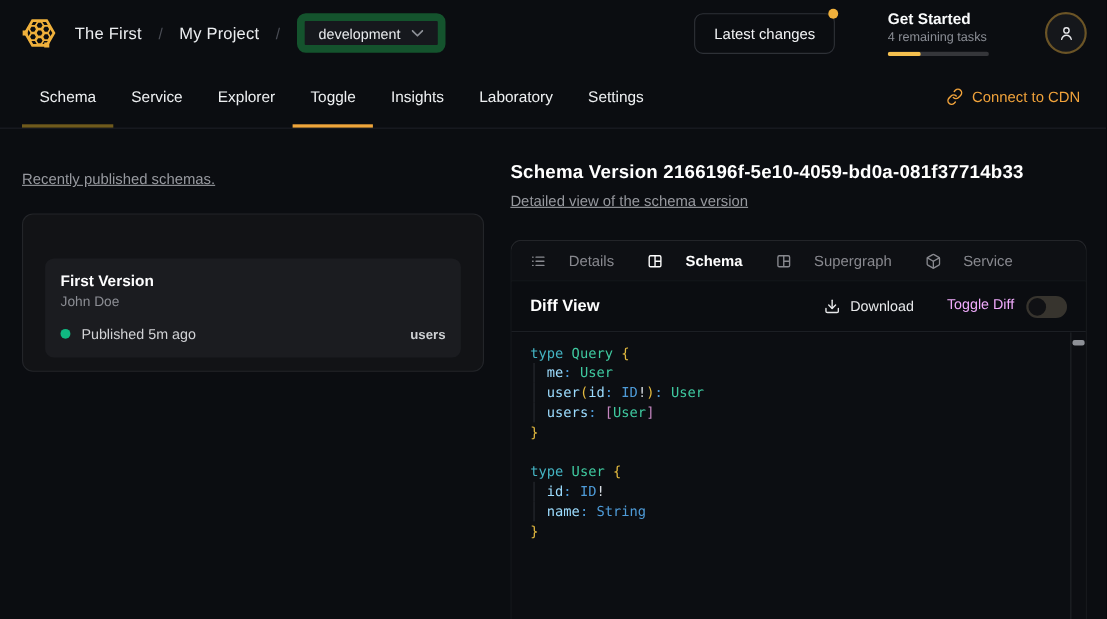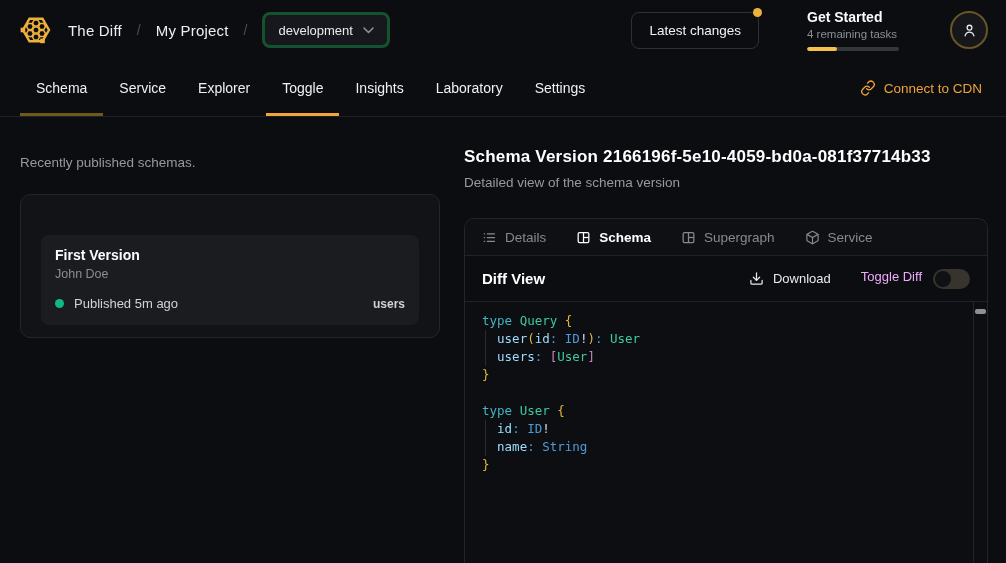--- a/index.html
+++ b/index.html
@@ -7,21 +7,21 @@
   body { font-family:"Liberation Sans", sans-serif; }
   .page { position:relative; width:1006px; height:563px; background:#0b0d11; color:#e8eaed; overflow:hidden; }
 
   
   .header { height:60px; display:flex; align-items:center; padding:0 18px 0 16px; }
   .logo { width:40px; height:40px; display:flex; align-items:center; justify-content:center; }
   .crumbs { display:flex; align-items:center; gap:15px; margin-left:12px; font-size:15px; }
   .crumb { color:#eceef1; letter-spacing:.2px; }
   .crumb-sep { color:#4b4e56; font-size:14px; }
   .env-btn { display:flex; align-items:center; gap:10px; height:36px; padding:0 13px; background:#16181d;
-             border:3px solid #14532d; border-radius:8px; color:#e9ebee; font-size:13px; cursor:pointer; }
+             border:7px solid #14532d; border-radius:8px; color:#e9ebee; font-size:13px; cursor:pointer; }
   .header-right { margin-left:auto; display:flex; align-items:center; gap:48px; }
   .latest-btn { position:relative; height:37px; padding:0 17px; border:1px solid #2e3137; border-radius:8px;
                 background:transparent; color:#f2f3f5; font-size:13.5px; cursor:pointer; }
   .latest-dot { position:absolute; top:-5px; right:-4px; width:9px; height:9px; border-radius:50%; background:#f0b03c; }
   .get-started { width:95px; }
   .gs-title { font-size:14px; font-weight:700; color:#fafbfc; }
   .gs-sub { font-size:11.5px; color:#8b8e95; margin-top:3px; white-space:nowrap; }
   .gs-bar { margin-top:7px; height:4px; width:92px; border-radius:2px; background:#35363a; overflow:hidden; }
   .gs-fill { height:100%; border-radius:2px; background:#f5c04e; }
   .avatar { width:38px; height:38px; border-radius:50%; background:#15171b; border:2px solid #6b5426;
@@ -35,36 +35,36 @@
   .nav-tab.dim::after { background:#6f5a1c; }
   .nav-tab.active::after { background:#efa63b; }
   .cdn-link { margin-left:auto; display:flex; align-items:center; gap:8px; color:#f0a23b; font-size:13.5px; cursor:pointer; }
 
   
   .main { display:flex; height:446px; }
   .col-left { width:464px; padding:30px 24px 0 20px; }
   .col-right { flex:1; padding:30px 18px 0 0; }
   h2.sect-title { font-size:19px; font-weight:700; color:#ffffff; letter-spacing:.2px; }
   .col-right h2.sect-title { font-size:17px; }
-  .sect-sub { margin-top:8px; font-size:13.5px; color:#97999f; }
+  .sect-sub { margin-top:8px; font-size:13.5px; color:#97999f;text-decoration:underline; }
 
   
   .vcard { margin-top:24px; background:#121316; border:1px solid #232529; border-radius:10px; padding:40px 20px 12px; }
   .vitem { background:#1b1c20; border-radius:8px; padding:12px 14px 14px; cursor:pointer; }
   .vname { font-size:14px; font-weight:700; color:#fdfdfe; }
   .vauthor { margin-top:4px; font-size:12.5px; color:#8b8d93; }
   .vmeta { display:flex; align-items:center; margin-top:15px; font-size:13px; color:#d2d3d6; }
   .vdot { width:9px; height:9px; border-radius:50%; margin-right:10px; }
   .vservice { margin-left:auto; font-size:12px; font-weight:700; color:#cfd1d4; }
 
   
   .panel { margin-top:28px; border:1px solid #232529; border-bottom:none; border-radius:10px 10px 0 0; height:346px; display:flex; flex-direction:column; }
   .ptabs { display:flex; align-items:center; gap:30px; height:37px; padding:0 17px; background:#0e1014;
            border-bottom:1px solid #1f2227; border-radius:10px 10px 0 0; }
-  .ptab { display:flex; align-items:flex-end; gap:8px; font-size:13.5px; color:#88898f; cursor:pointer; }
+  .ptab { display:flex; align-items:flex-end; gap:20px; font-size:13.5px; color:#88898f; cursor:pointer; }
   .ptab.active { color:#ffffff; font-weight:700; }
   .ptab svg { display:block; }
   .diffrow { display:flex; align-items:center; height:46px; padding:0 17px; border-bottom:1px solid #1f2227; background:#0b0d11; }
   .diff-title { font-size:15px; font-weight:700; color:#ffffff;text-align:right; }
   .diff-actions { margin-left:auto; display:flex; align-items:center; gap:30px; }
   .download-btn { display:flex; align-items:center; gap:9px; color:#e8e9eb; font-size:13px; cursor:pointer; }
   .toggle-wrap { display:flex; align-items:flex-start; gap:11px; color:#f0abfc; font-size:13px; }
   .switch { position:relative; width:37px; height:20px; border-radius:10px; background:#37342e; cursor:pointer; }
   .switch .knob { position:absolute; top:2px; left:2px; width:16px; height:16px; border-radius:50%; background:#101114; }
 
@@ -101,21 +101,21 @@
           <polygon points="23.5,27 21.75,30.03 18.25,30.03 16.5,27 18.25,23.97 21.75,23.97"></polygon>
           <polygon points="17.5,23.5 15.75,26.53 12.25,26.53 10.5,23.5 12.25,20.47 15.75,20.47"></polygon>
           <polygon points="17.5,16.5 15.75,19.53 12.25,19.53 10.5,16.5 12.25,13.47 15.75,13.47"></polygon>
           <polygon points="23.5,13 21.75,16.03 18.25,16.03 16.5,13 18.25,9.97 21.75,9.97"></polygon>
         </g>
         <rect x="4.6" y="17.7" width="4.6" height="4.6" fill="#f0b13c"></rect>
         <rect x="24.2" y="28.6" width="4.6" height="4.6" fill="#f0b13c"></rect>
       </svg>
     </div>
     <div class="crumbs">
-      <span class="crumb">The Diff</span>
+      <span class="crumb">The First</span>
       <span class="crumb-sep">/</span>
       <span class="crumb">My Project</span>
       <span class="crumb-sep">/</span>
       <button class="env-btn">
         <span>development</span>
         <svg width="11" height="7" viewBox="0 0 11 7" fill="none">
           <polyline points="1,1 5.5,5.5 10,1" stroke="#8c8f96" stroke-width="1.6" stroke-linecap="round" stroke-linejoin="round"></polyline>
         </svg>
       </button>
     </div>
@@ -237,20 +237,21 @@
               <div class="switch">
                 <div class="knob"></div>
               </div>
             </div>
           </div>
         </div>
 
         <div class="code">
           <div id="code-lines">
               <div class="code-line"><span class="tk-kw">type</span><span class="tk-pl"> </span><span class="tk-ty">Query</span><span class="tk-pl"> </span><span class="tk-br">{</span></div>
+              <div class="code-line indented"><span class="tk-pl">  </span><span class="tk-pr">me</span><span class="tk-pu">:</span><span class="tk-pl"> </span><span class="tk-ty">User</span></div>
               <div class="code-line indented"><span class="tk-pl">  </span><span class="tk-pr">user</span><span class="tk-br">(</span><span class="tk-pr">id</span><span class="tk-pu">:</span><span class="tk-pl"> </span><span class="tk-sc">ID</span><span class="tk-bang">!</span><span class="tk-br">)</span><span class="tk-pu">:</span><span class="tk-pl"> </span><span class="tk-ty">User</span></div>
               <div class="code-line indented"><span class="tk-pl">  </span><span class="tk-pr">users</span><span class="tk-pu">:</span><span class="tk-pl"> </span><span class="tk-bk">[</span><span class="tk-ty">User</span><span class="tk-bk">]</span></div>
               <div class="code-line"><span class="tk-br">}</span></div>
               <div class="code-line"></div>
               <div class="code-line"><span class="tk-kw">type</span><span class="tk-pl"> </span><span class="tk-ty">User</span><span class="tk-pl"> </span><span class="tk-br">{</span></div>
               <div class="code-line indented"><span class="tk-pl">  </span><span class="tk-pr">id</span><span class="tk-pu">:</span><span class="tk-pl"> </span><span class="tk-sc">ID</span><span class="tk-bang">!</span></div>
               <div class="code-line indented"><span class="tk-pl">  </span><span class="tk-pr">name</span><span class="tk-pu">:</span><span class="tk-pl"> </span><span class="tk-sc">String</span></div>
               <div class="code-line"><span class="tk-br">}</span></div>
             </div>
           <div class="vscroll">

